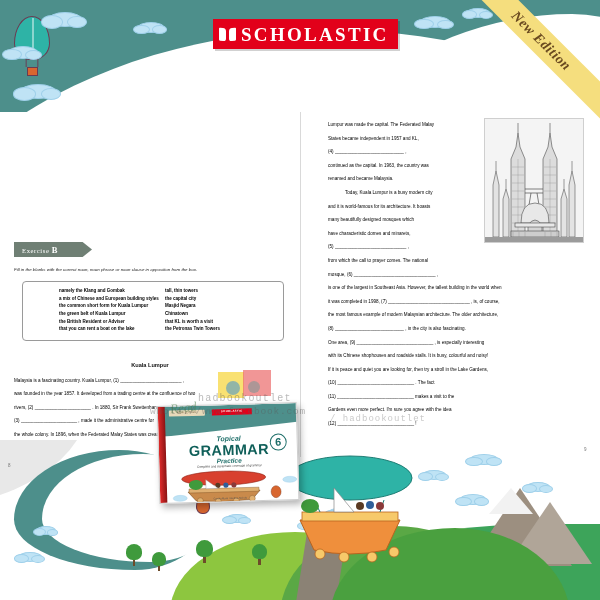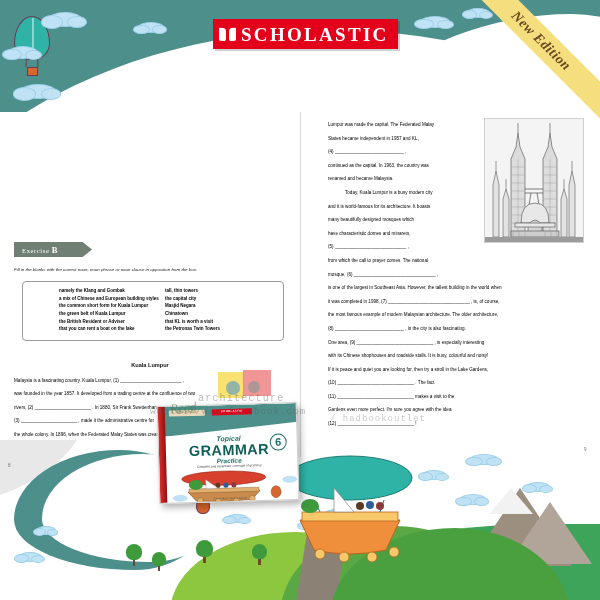--- a/index.html
+++ b/index.html
@@ -642,21 +642,21 @@
       <circle cx="70" cy="32" r="3" fill="#e0b071" stroke="#7d4f22" stroke-width=".4"></circle>
       <circle cx="86" cy="30" r="3" fill="#e0b071" stroke="#7d4f22" stroke-width=".4"></circle>
       <ellipse cx="110" cy="24" rx="5" ry="6" fill="#d8662f" stroke="#7a3a20" stroke-width=".4"></ellipse>
       <ellipse cx="14" cy="28" rx="7" ry="3" fill="#bfe3f5" stroke="#9fd0ea" stroke-width=".4"></ellipse>
       <ellipse cx="124" cy="12" rx="7" ry="3" fill="#bfe3f5" stroke="#9fd0ea" stroke-width=".4"></ellipse>
     </svg>
   </div>
   <div id="book-auth">Carole Allsop / Andrea Nichols</div>
 </div>
 
-<div class="wm" id="wm1">architecture</div>
+<div class="wm" id="wm1">hadbookoutlet</div>
 <div class="wm" id="wm2">whole://www.facebook.com</div>
 <div class="wm" id="wm3">Read</div>
 <div class="wm" id="wm4">/ hadbookoutlet</div>
 
 <div class="blob" id="blob-y"></div>
 <div class="blob" id="blob-r"></div>
 <div class="blob" id="blob-g"></div>
 <div class="blob" id="blob-g2"></div>
 
 </body></html>

